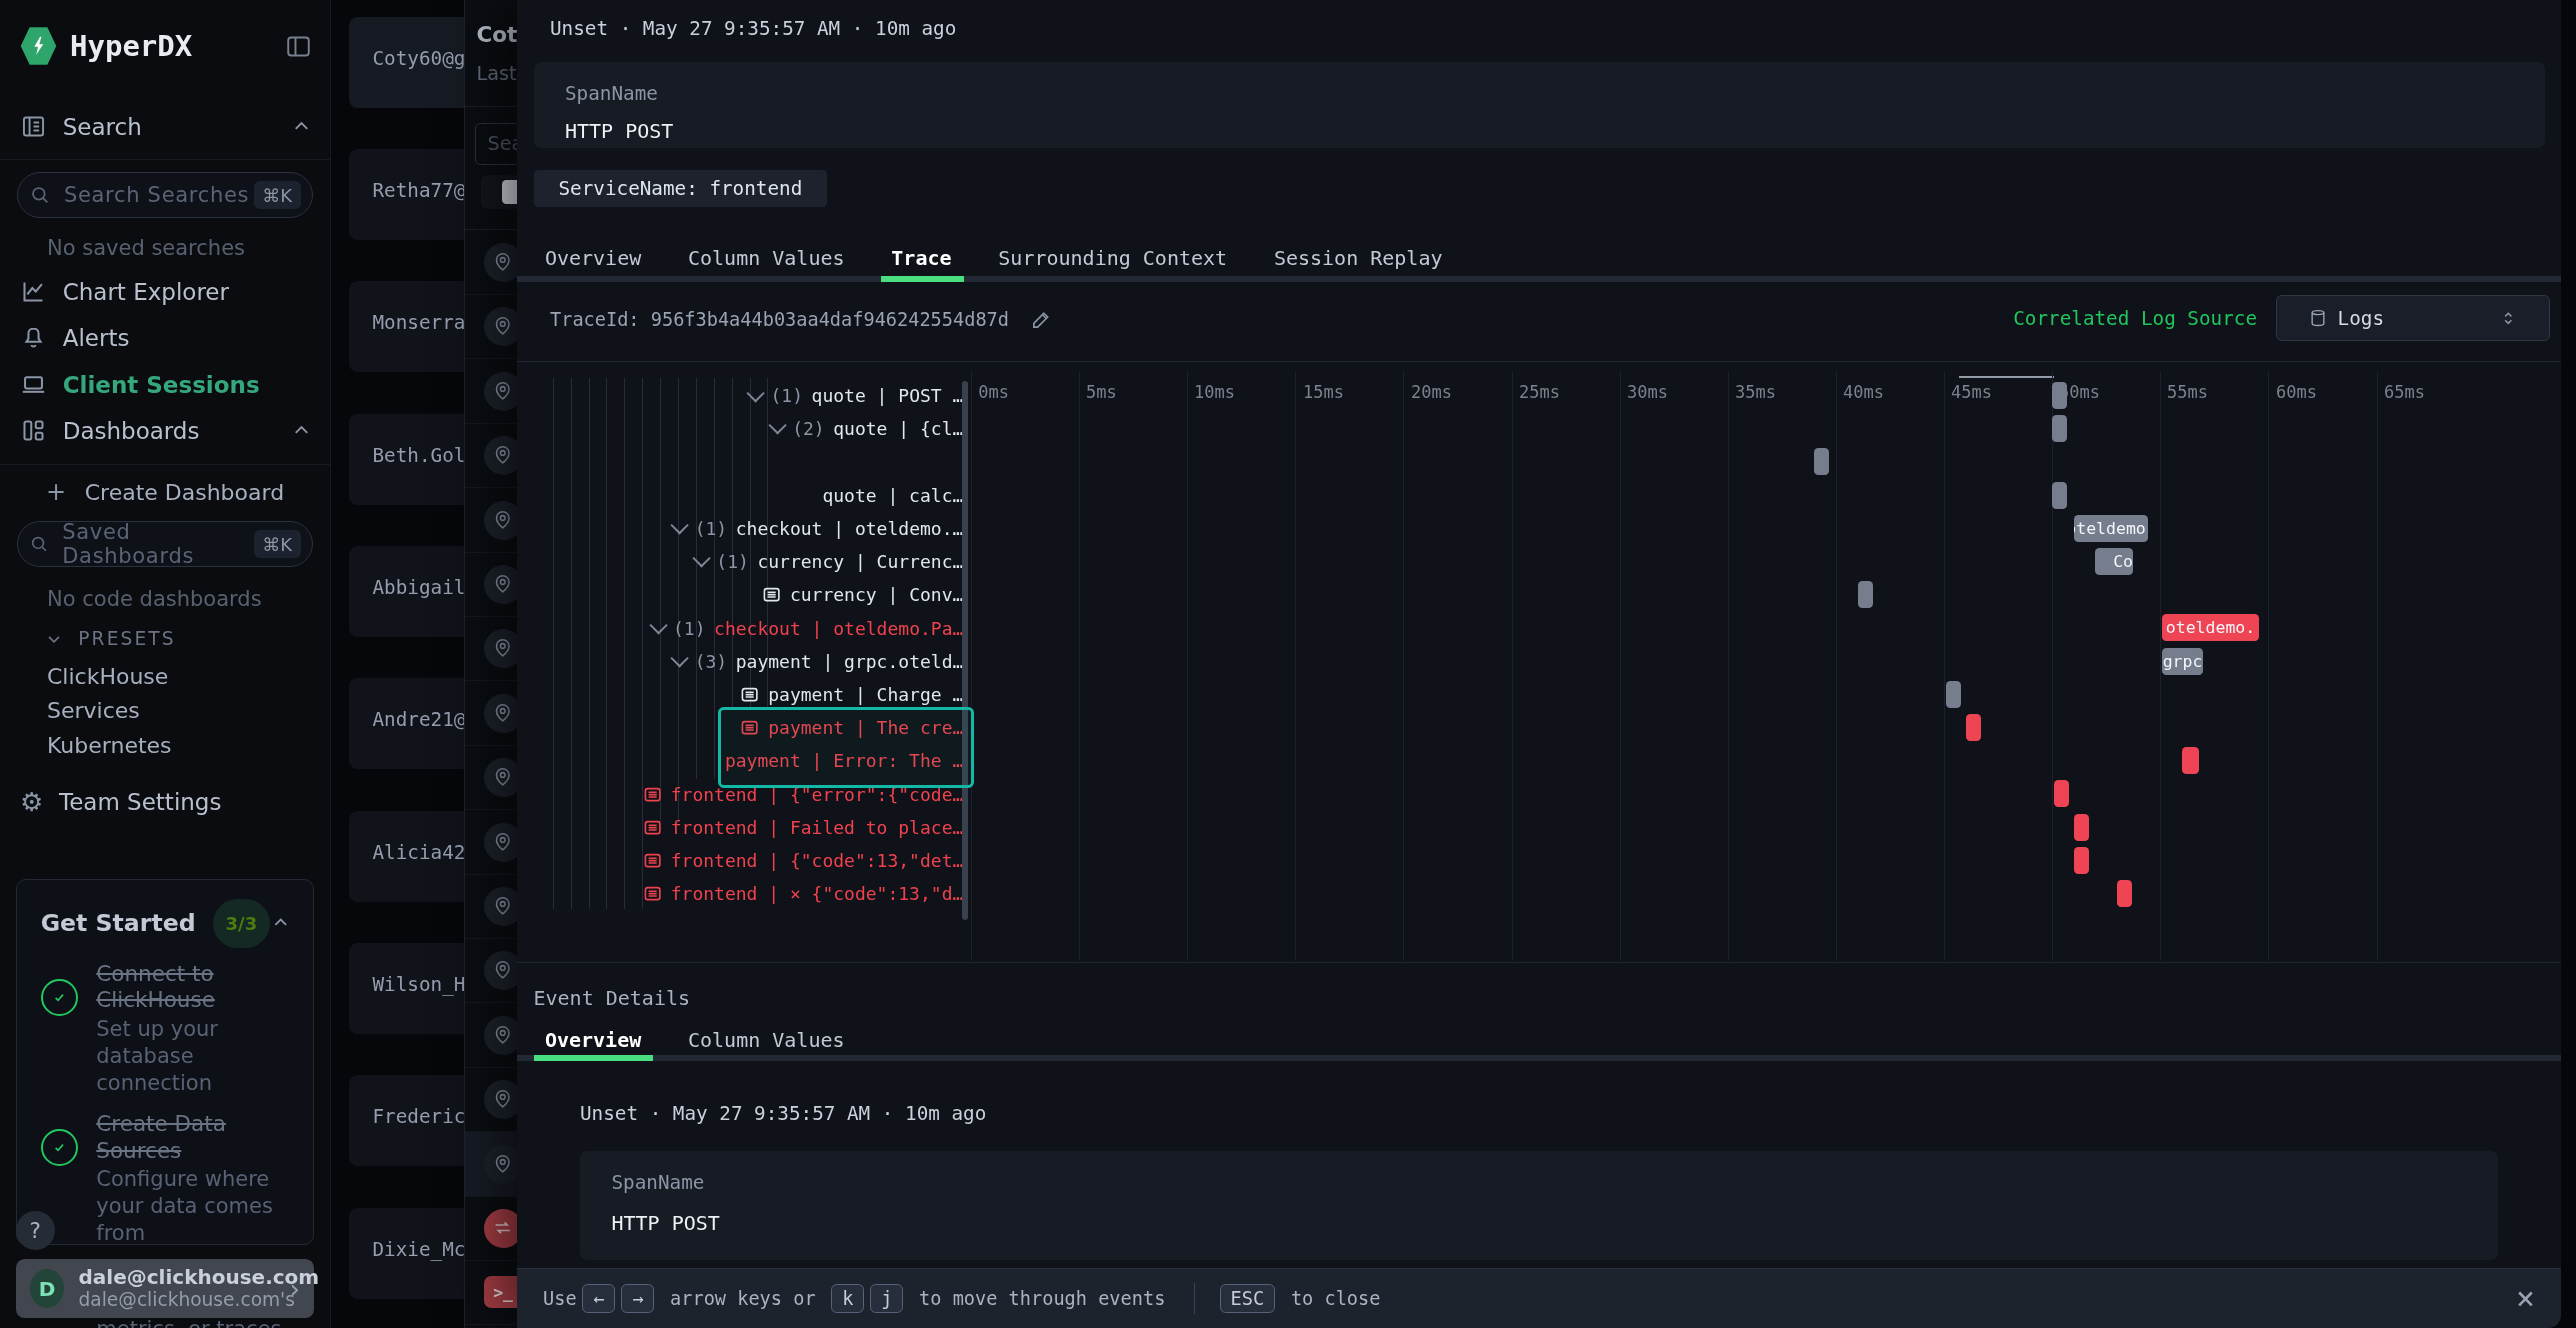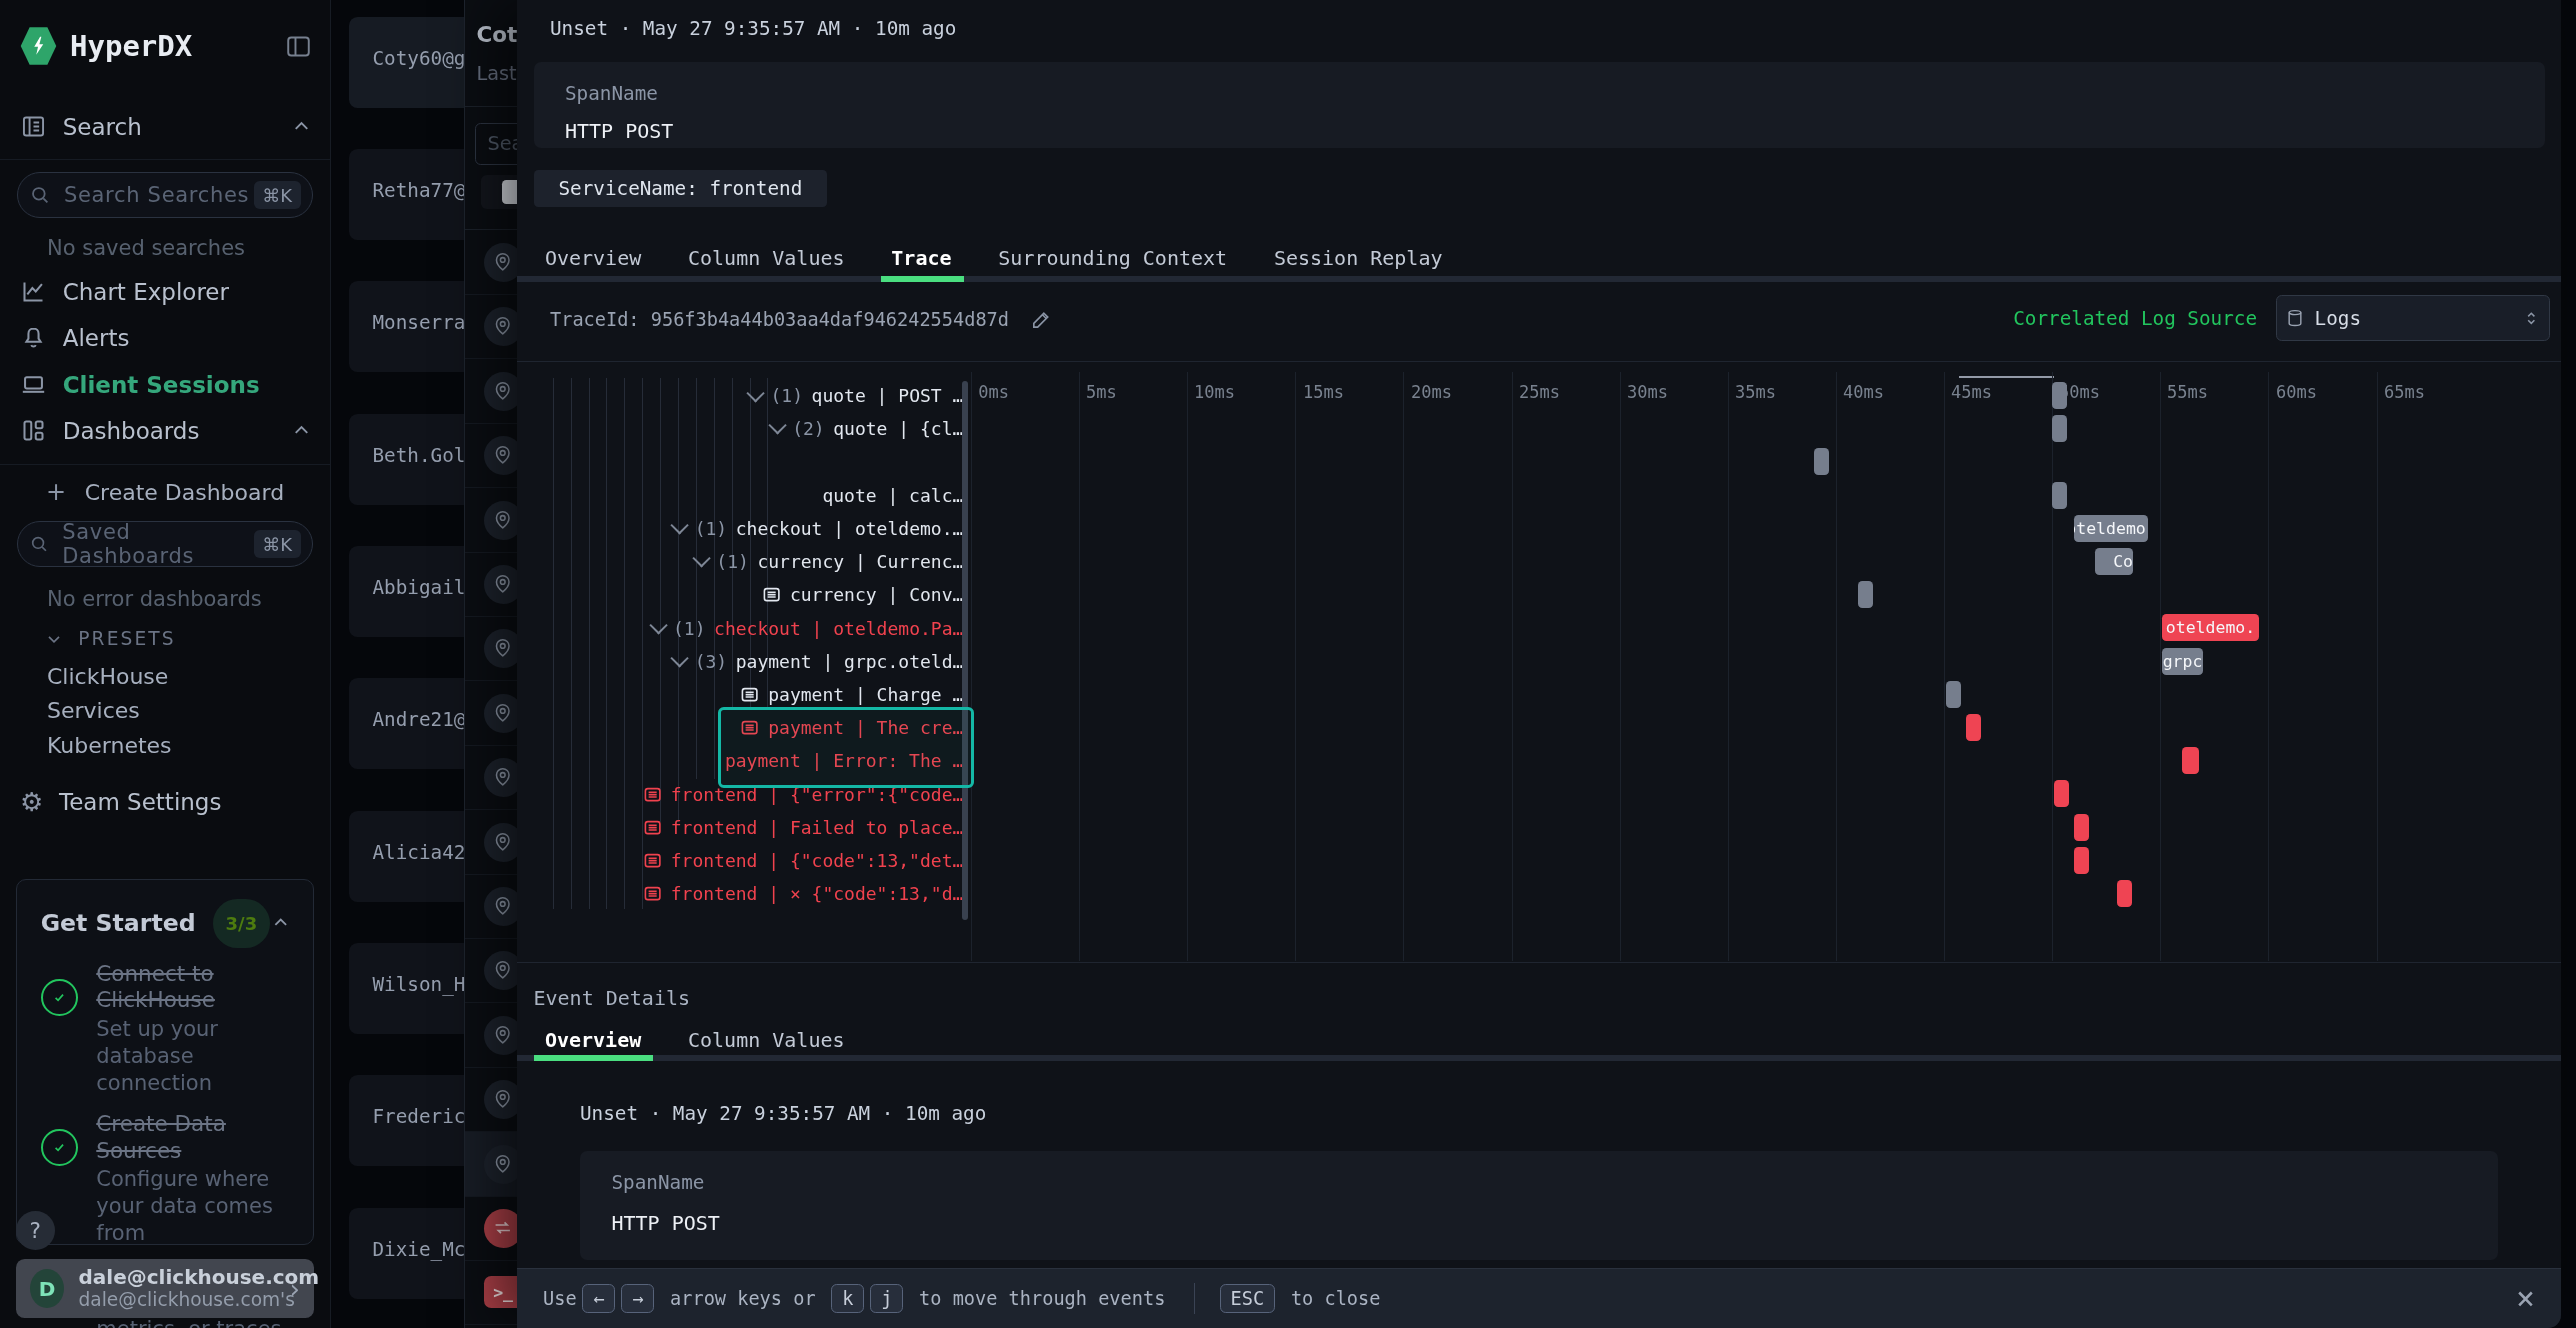--- a/index.html
+++ b/index.html
@@ -74,21 +74,21 @@
   .svc-chip{position:absolute;left:16.5px;top:170px;height:37px;background:#1d222c;border-radius:4.3px;display:flex;align-items:center;padding:0 25px;color:#dfe5ee;font-size:19.3px}
   .tabs{position:absolute;display:flex;gap:24px}
   .tab{padding:0 11.4px;font-size:20px;color:#c3cad6;line-height:40px;white-space:nowrap}
   .tab.active{color:#ffffff;font-weight:bold}
   .tabline{position:absolute;left:0;right:0;height:5.7px;background:#222834}
   .tabline .green{position:absolute;top:0;height:5.7px;background:var(--accent,#4ade80)}
   .trace-row{position:absolute;left:33px;top:308px;display:flex;align-items:center;color:#9aa3b2;font-size:18.6px}
   .trace-row .pencil{margin-left:21.5px}
   .corr{position:absolute;right:11.4px;top:295px;display:flex;align-items:center}
   .corr .lab{color:#22c55e;font-size:19.3px;margin-right:18.6px}
-  .log-select{width:274px;height:46px;background:#191e28;border:1.4px solid #303845;border-radius:5.7px;display:flex;align-items:center;padding:0 8px;box-sizing:border-box}
+  .log-select{width:274px;height:46px;background:#191e28;border:1.4px solid #303845;border-radius:5.7px;display:flex;align-items:center;padding:0 31px;box-sizing:border-box}
   .log-select .val{color:#d6dce6;font-size:19.3px;margin-left:10px}
   .log-select .updown{margin-left:auto;color:#8b95a6}
   .hline{position:absolute;left:0;right:0;height:1.4px;background:#1f2530}
 
   
   #waterfall{position:absolute;left:0;top:372px;width:2044px;height:589px;overflow:hidden}
   .guide{position:absolute;width:1.4px;background:#262c38;top:5.7px}
   #tree{position:absolute;left:16.5px;top:0;width:437px;height:589px}
   .tree-row{position:absolute;left:0;width:437px;height:33px;display:flex;align-items:center;justify-content:flex-end;gap:8.6px;padding-right:7.2px;box-sizing:border-box;color:#e2e7ef}
   .tree-row.err{color:#f0424e}
@@ -204,21 +204,21 @@
     </div>
 
     <div class="pill" style="top:521px">
       <svg viewBox="0 0 24 24" width="21.5" height="21.5" fill="none" stroke="#5a6475" stroke-width="2">
           <circle cx="11" cy="11" r="6.5"></circle>
           <path d="M16 16l4.5 4.5"></path>
         </svg>
       <span class="ph">Saved Dashboards</span>
       <span class="kbd-hint">⌘K</span>
     </div>
-    <div class="empty-note" style="top:587px">No error dashboards</div>
+    <div class="empty-note" style="top:587px">No code dashboards</div>
 
     <div class="presets-hd" style="top:628px">
       <svg viewBox="0 0 24 24" width="20" height="20" fill="none" stroke="currentColor" stroke-width="2" style="margin-right:14.3px">
           <path d="M6 9.5l6 6 6-6"></path>
         </svg>
       <span>PRESETS</span>
     </div>
     <div id="presets-list">
         <div class="preset-item" style="top: 664px;">ClickHouse</div>
         <div class="preset-item" style="top: 698px;">Services</div>

